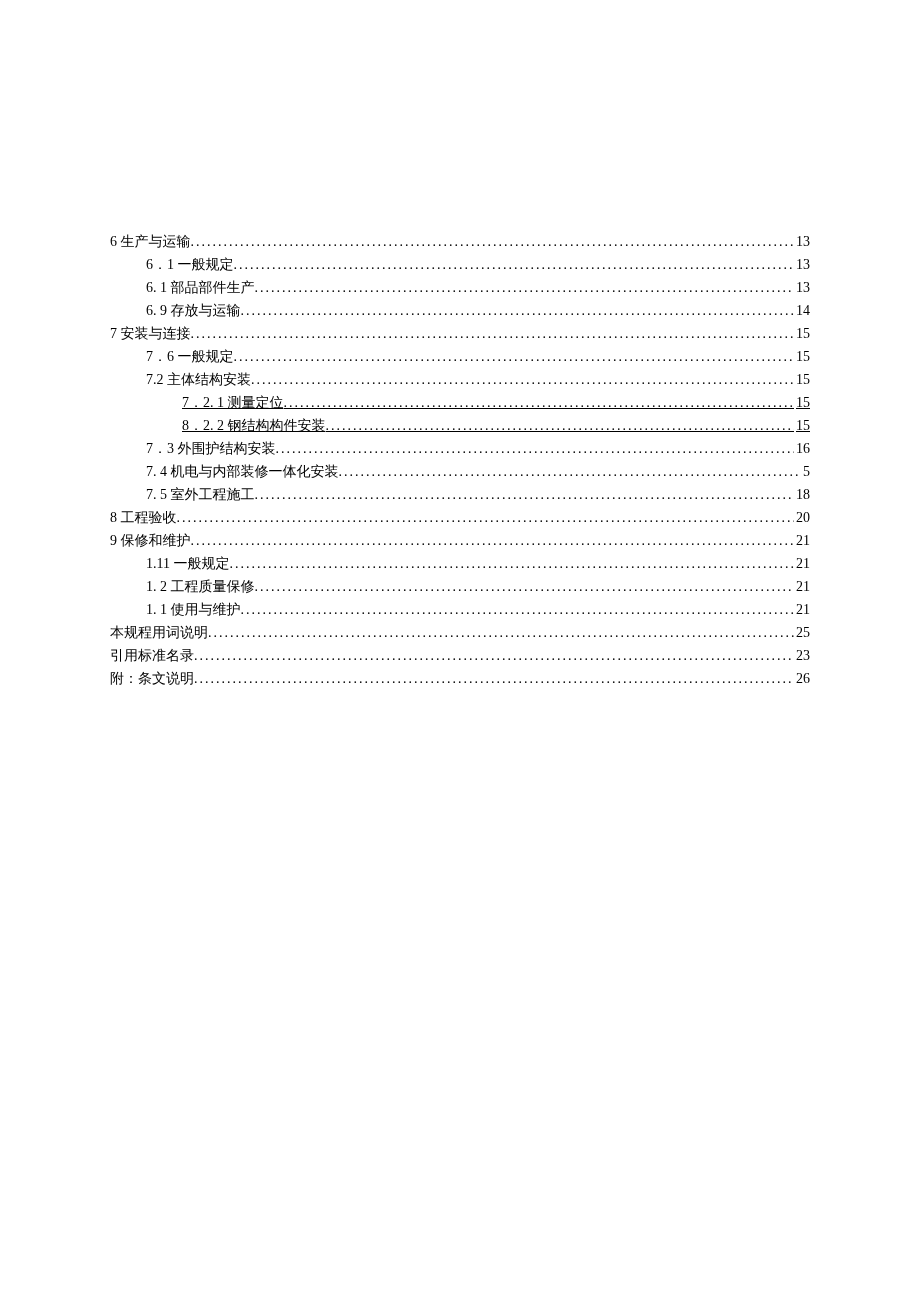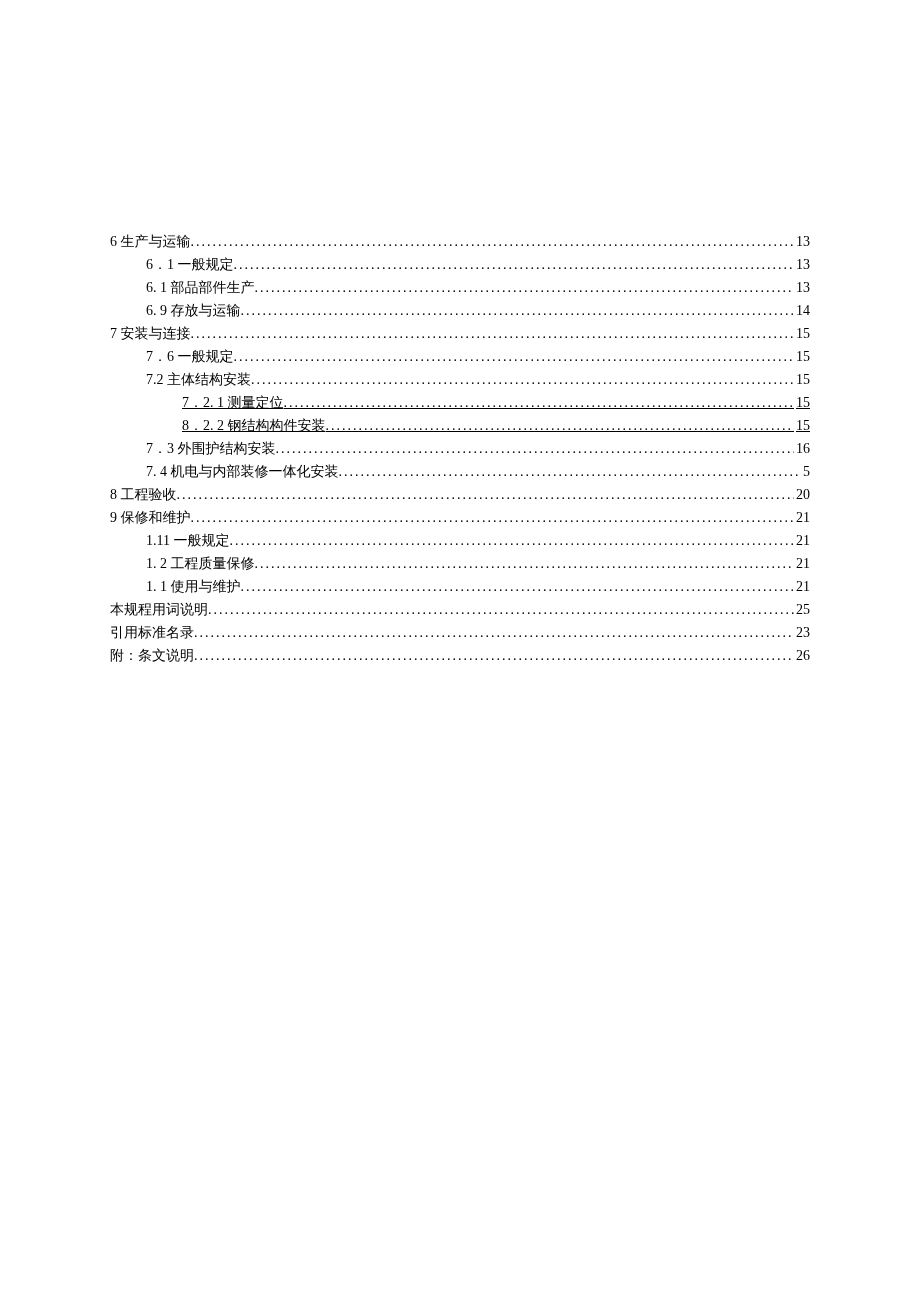--- a/index.html
+++ b/index.html
@@ -94,20 +94,25 @@
     <div class="toc-line indent-1">
       <span class="toc-label">7．3 外围护结构安装</span>
       <span class="toc-dots"></span>
       <span class="toc-page">16</span>
     </div>
     <div class="toc-line indent-1">
       <span class="toc-label">7. 4  机电与内部装修一体化安装</span>
       <span class="toc-dots"></span>
       <span class="toc-page">5</span>
     </div>
+    <div class="toc-line indent-1">
+      <span class="toc-label">7. 5  室外工程施工</span>
+      <span class="toc-dots"></span>
+      <span class="toc-page">18</span>
+    </div>
     <div class="toc-line indent-0">
       <span class="toc-label">8 工程验收 </span>
       <span class="toc-dots"></span>
       <span class="toc-page">20</span>
     </div>
     <div class="toc-line indent-0">
       <span class="toc-label">9 保修和维护 </span>
       <span class="toc-dots"></span>
       <span class="toc-page">21</span>
     </div>

